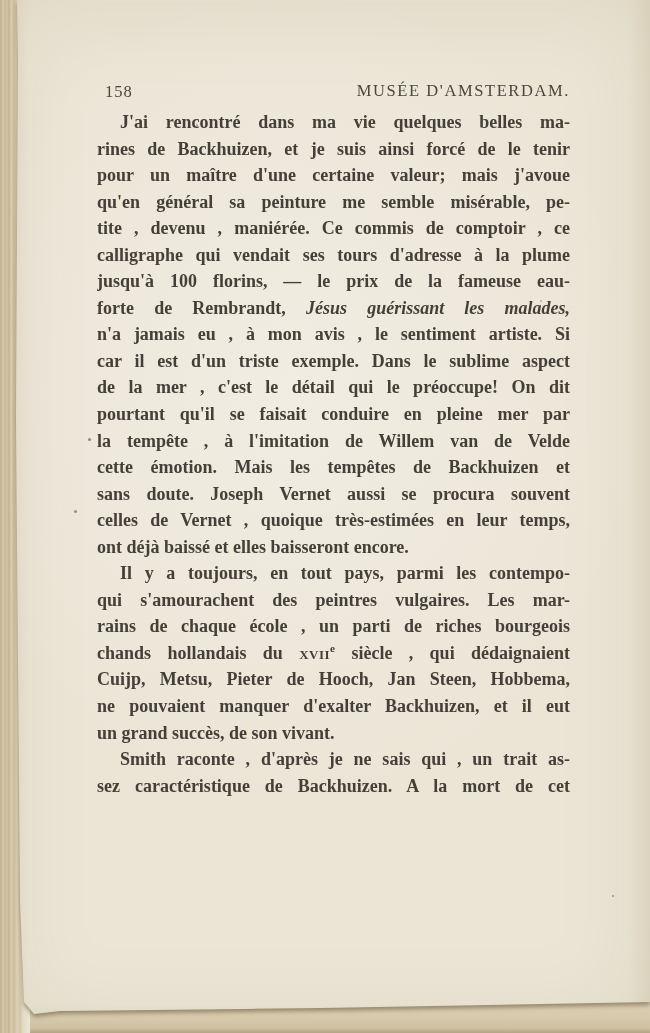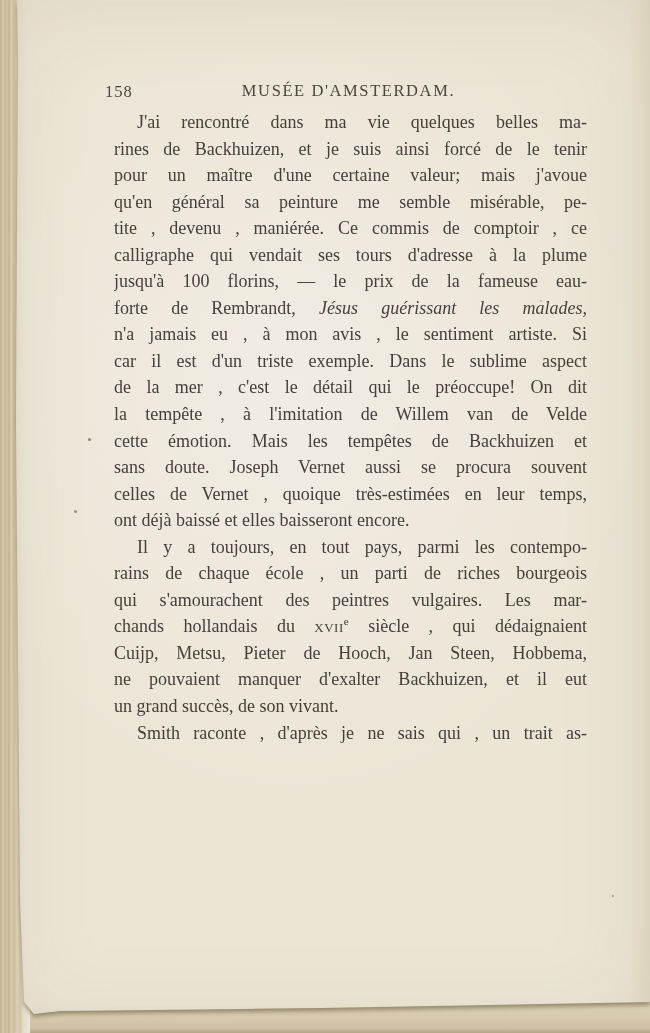--- a/index.html
+++ b/index.html
@@ -33,27 +33,27 @@
       linear-gradient(0deg, rgba(200,185,145,.25) 0, rgba(200,185,145,0) 30px),
       #ebe5d6;
     box-shadow:inset 0 0 90px rgba(150,128,85,.16);
     padding-left:32px;
   }
   .running-head{position:absolute;left:97px;top:80px;width:473px;height:22px;color:#4b463e;}
   .folio{
     position:absolute;left:8px;top:2px;font-size:16.5px;letter-spacing:1px;
   }
   .head-title{
-    position:absolute;left:0;top:1px;width:100%;text-align:center;
+    position:absolute;left:0;top:1px;width:100%;text-align:right;
     font-size:16.5px;letter-spacing:1.6px;padding-left:30px;box-sizing:border-box;
     white-space:nowrap;
   }
   .text-block{
-    position:absolute;left:114px;top:109px;width:473px;
-    font-size:18px;line-height:26.55px;color:#443f38;
+    position:absolute;left:97px;top:109px;width:473px;
+    font-size:18px;line-height:26.55px;color:#443f38;font-weight:bold;
   }
   .line{text-align:justify;text-align-last:justify;height:26.55px;overflow:hidden;}
   .line.end{text-align-last:left;}
   .line.indent{text-indent:23px;}
   .it{font-style:italic;}
   .sc{font-variant:small-caps;letter-spacing:.5px;}
   .sup{vertical-align:super;font-size:.62em;line-height:0;}
   .speck{position:absolute;border-radius:50%;}
   .speck.s1{left:88px;top:438px;width:3px;height:3px;background:rgba(70,58,45,.55);}
   .speck.s2{left:74px;top:510px;width:3px;height:3px;background:rgba(75,62,48,.5);}
@@ -81,37 +81,39 @@
           <div class="line"><span>rines de Backhuizen, et je suis ainsi forcé de le tenir</span></div>
           <div class="line"><span>pour un maître d'une certaine valeur; mais j'avoue</span></div>
           <div class="line"><span>qu'en général sa peinture me semble misérable, pe-</span></div>
           <div class="line"><span>tite , devenu , maniérée. Ce commis de comptoir , ce</span></div>
           <div class="line"><span>calligraphe qui vendait ses tours d'adresse à la plume</span></div>
           <div class="line"><span>jusqu'à 100 florins, — le prix de la fameuse eau-</span></div>
           <div class="line"><span>forte de Rembrandt, </span><span class="it">Jésus guérissant les malades,</span></div>
           <div class="line"><span>n'a jamais eu , à mon avis , le sentiment artiste. Si</span></div>
           <div class="line"><span>car il est d'un triste exemple. Dans le sublime aspect</span></div>
           <div class="line"><span>de la mer , c'est le détail qui le préoccupe! On dit</span></div>
+          <div class="line"><span>pourtant qu'il se faisait conduire en pleine mer par</span></div>
           <div class="line"><span>la tempête , à l'imitation de Willem van de Velde</span></div>
           <div class="line"><span>cette émotion. Mais les tempêtes de Backhuizen et</span></div>
           <div class="line"><span>sans doute. Joseph Vernet aussi se procura souvent</span></div>
           <div class="line"><span>celles de Vernet , quoique très-estimées en leur temps,</span></div>
           <div class="line end"><span>ont déjà baissé et elles baisseront encore.</span></div>
         </div>
         <div>
           <div class="line indent"><span>Il y a toujours, en tout pays, parmi les contempo-</span></div>
+          <div class="line"><span>qui s'amourachent des peintres vulgaires. Les mar-</span></div>
           <div class="line"><span>rains de chaque école , un parti de riches bourgeois</span></div>
-          <div class="line"><span>qui s'amourachent des peintres vulgaires. Les mar-</span></div>
           <div class="line"><span>chands hollandais du </span><span class="sc">xvii</span><span class="sup">e</span><span> siècle , qui dédaignaient</span></div>
           <div class="line"><span>Cuijp, Metsu, Pieter de Hooch, Jan Steen, Hobbema,</span></div>
           <div class="line"><span>ne pouvaient manquer d'exalter Backhuizen, et il eut</span></div>
           <div class="line end"><span>un grand succès, de son vivant.</span></div>
         </div>
         <div>
           <div class="line indent"><span>Smith raconte , d'après je ne sais qui , un trait as-</span></div>
+          <div class="line"><span>sez caractéristique de Backhuizen. A la mort de cet</span></div>
         </div>
       </div>
 
     <div class="speck s1"></div>
     <div class="speck s2"></div>
     <div class="speck s3"></div>
     <div class="speck s4"></div>
     <div class="speck s5"></div>
   </div>
 </div>

